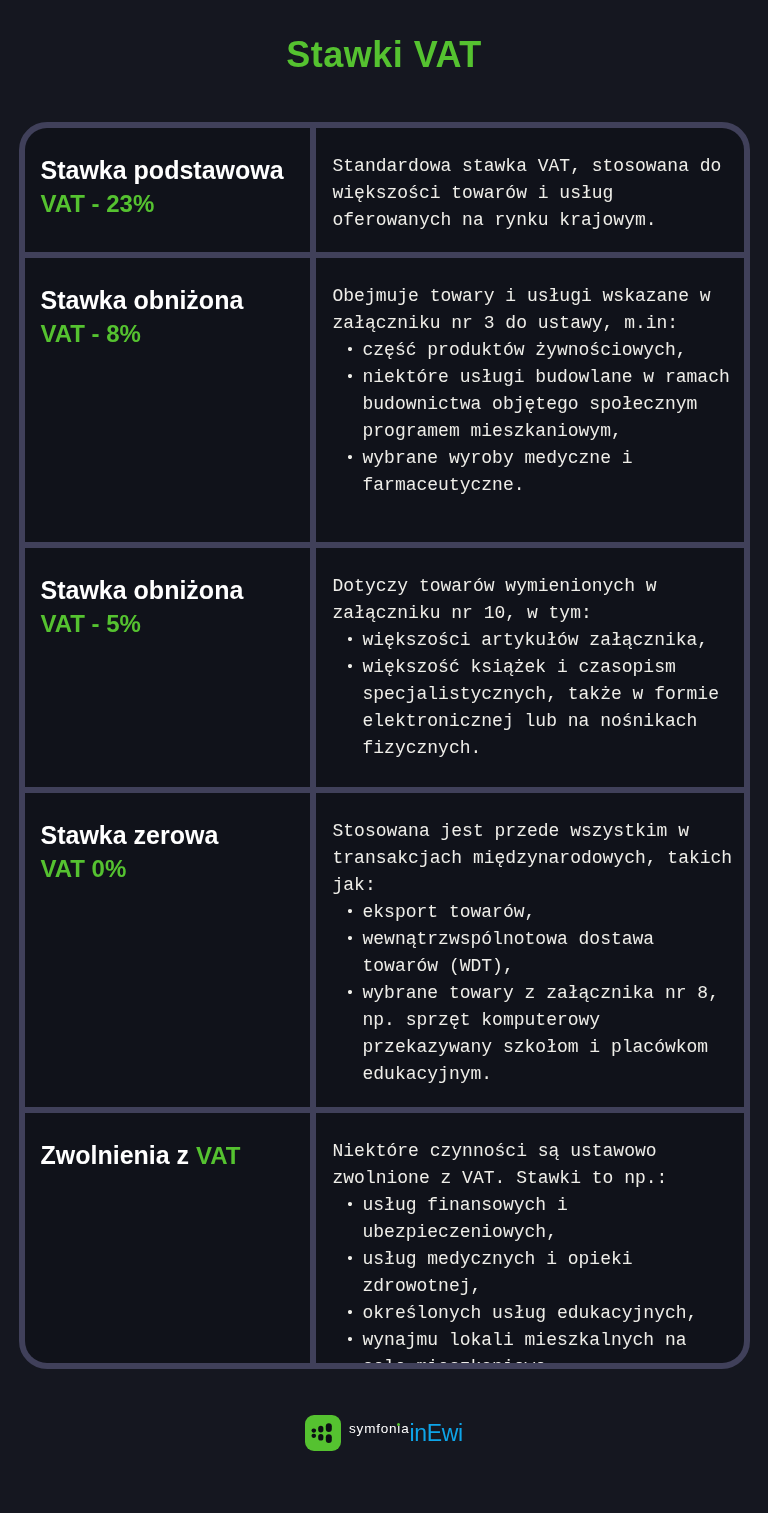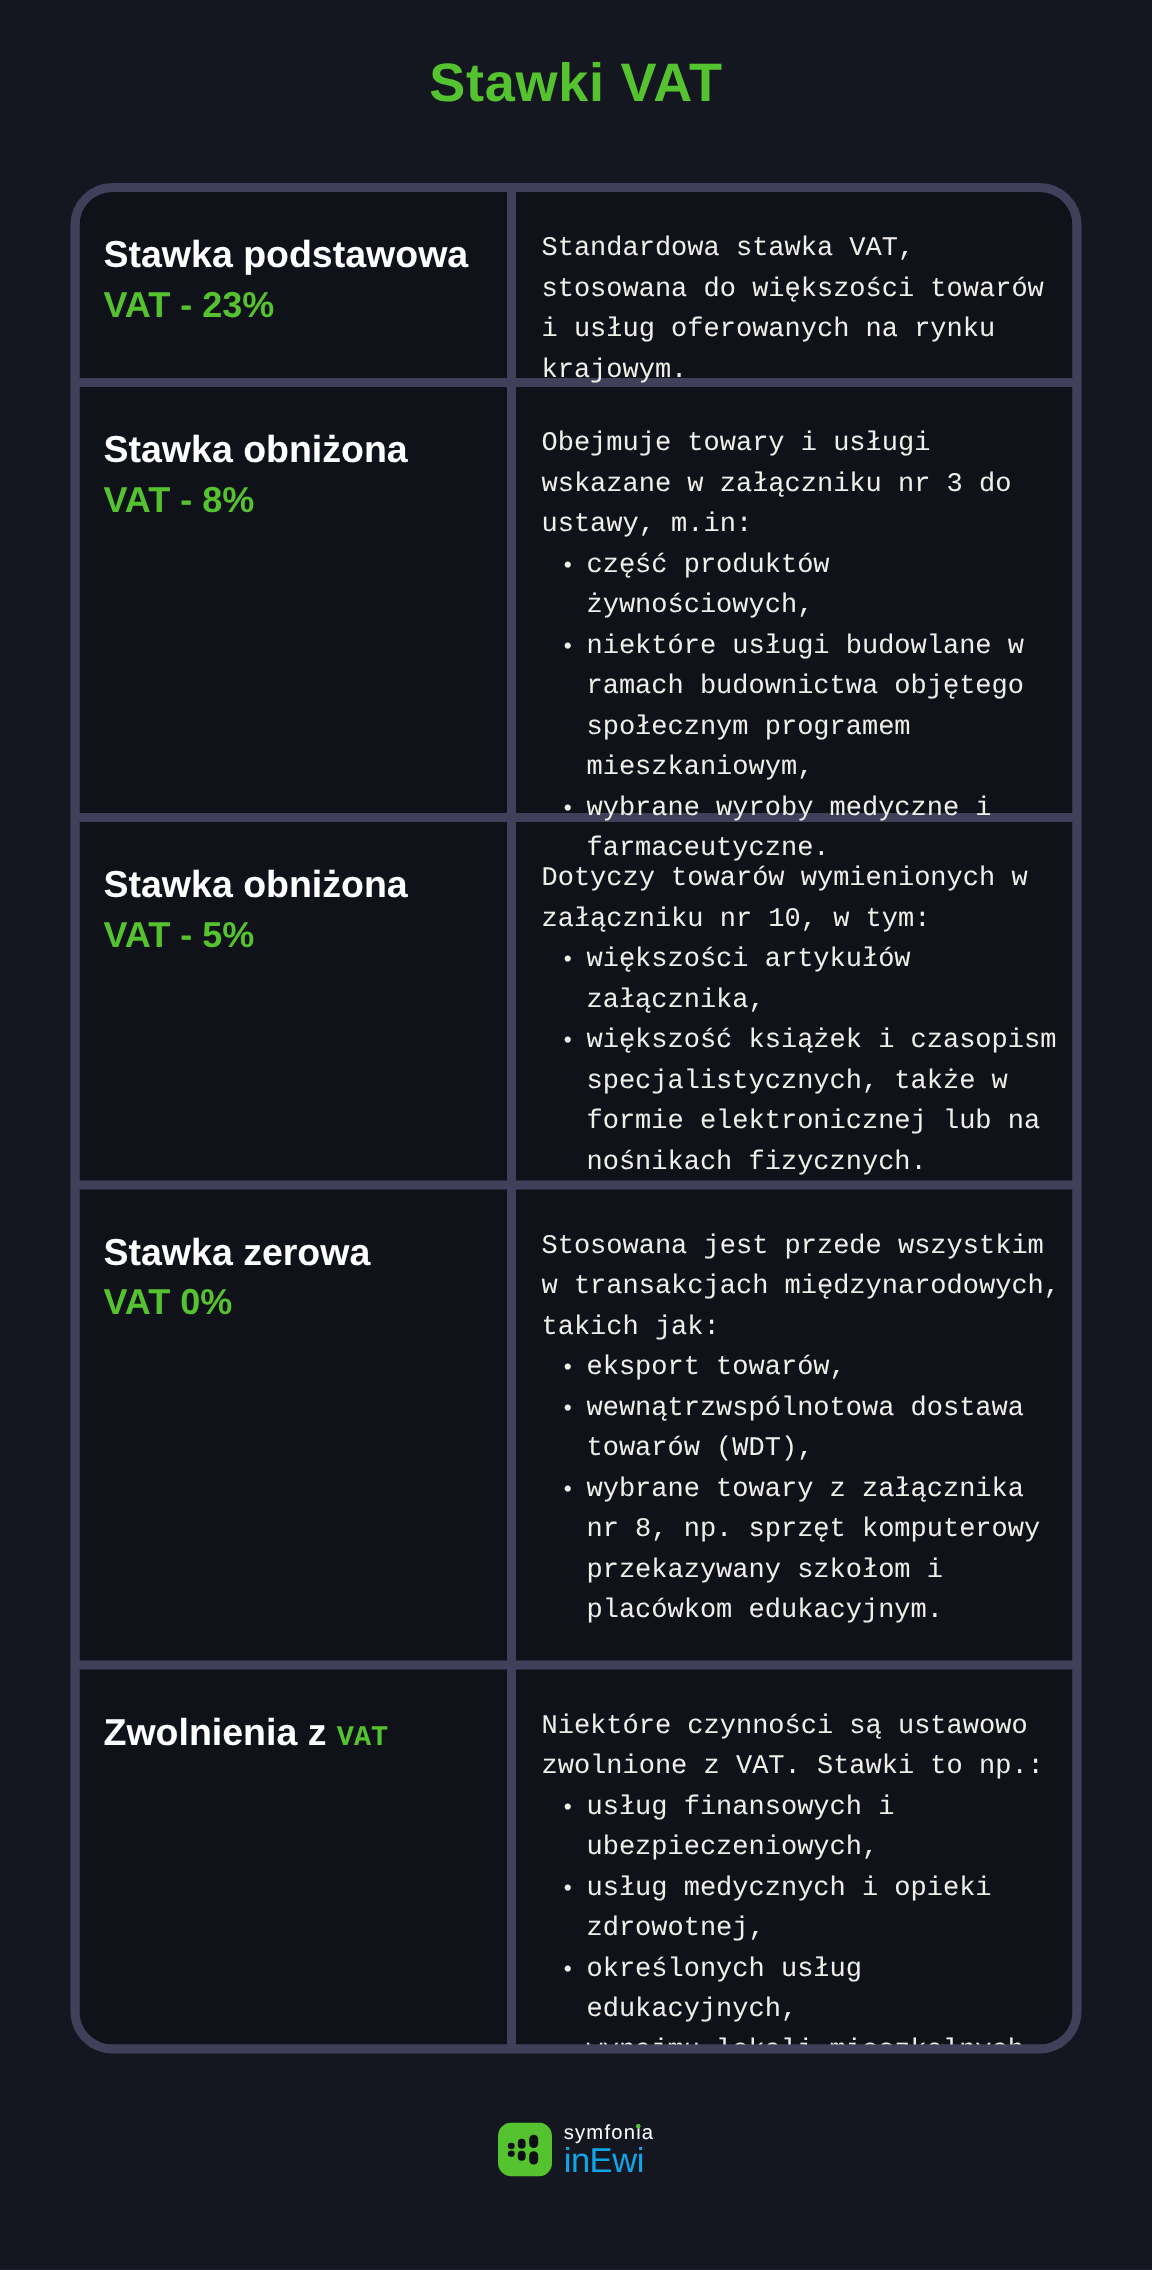--- a/index.html
+++ b/index.html
@@ -21,54 +21,54 @@
   .page-title .t-green{
     display:block;font-size:36px;font-weight:800;color:var(--accent-green);
     letter-spacing:.5px;
   }
   .page-title .t-white{
     display:block;font-size:33px;font-weight:800;color:var(--heading-text);
     letter-spacing:.3px;margin-top:3px;
   }
   
   .vat-table{
-    width:674px;margin:46px auto 0;
+    width:731px;margin:46px auto 0;
     display:grid;
     grid-template-columns:285px 1fr;
     grid-template-rows:124px 284px 239px 314px 250px;
     gap:6px;
     background:var(--grid-line);
     border:6px solid var(--grid-line);
     border-radius:28px;
     overflow:hidden;
   }
   .cell{background:var(--cell-bg);}
   .cell.left{padding:26px 10px 18px 16px;}
   .cell.right{padding:25px 8px 18px 17px;}
   .rate-title{font-size:25px;font-weight:800;color:var(--heading-text);line-height:1.28;}
   .rate-title .tw{display:block;}
   .rate-title .tg{display:block;color:var(--accent-green);font-size:24px;margin-top:3px;}
   .rate-title.inline-title .tw{display:inline;}
-  .rate-title.inline-title .tg{display:inline;font-size:19px;margin-top:0;font-family:Liberation Mono, monospace;}
+  .rate-title.inline-title .tg{display:inline;font-size:24px;margin-top:0;}
   .desc{
     font-family:Liberation Mono, monospace;
     color:var(--body-text);font-size:18px;line-height:27px;
   }
   .desc p{margin:0;}
   .desc ul{list-style:none;margin:0;padding-left:13px;}
   .desc li{position:relative;padding-left:17px;}
   .desc li::before{
     content:"•";position:absolute;left:0;top:0;font-size:15px;color:var(--body-text);
   }
   
   .footer{
     margin-top:46px;display:flex;justify-content:center;align-items:center;gap:8px;
   }
   .logo-icon{width:36px;height:36px;display:block;}
-  .logo-text{display:flex;flex-direction:column;justify-content:center;}
+  .logo-text{display:flex;flex-direction:row;justify-content:center;}
   .brand-top{
     color:#fff;font-size:13.5px;font-weight:500;letter-spacing:.8px;line-height:14px;
     position:relative;display:inline-block;
   }
   .brand-top::after{ 
     content:"";position:absolute;width:3.5px;height:3.5px;border-radius:50%;
     background:var(--accent-green);right:9px;top:0.5px;
   }
   .brand-bottom{
     color:#0ea5e9;font-size:23px;font-weight:400;letter-spacing:-.3px;line-height:22px;

